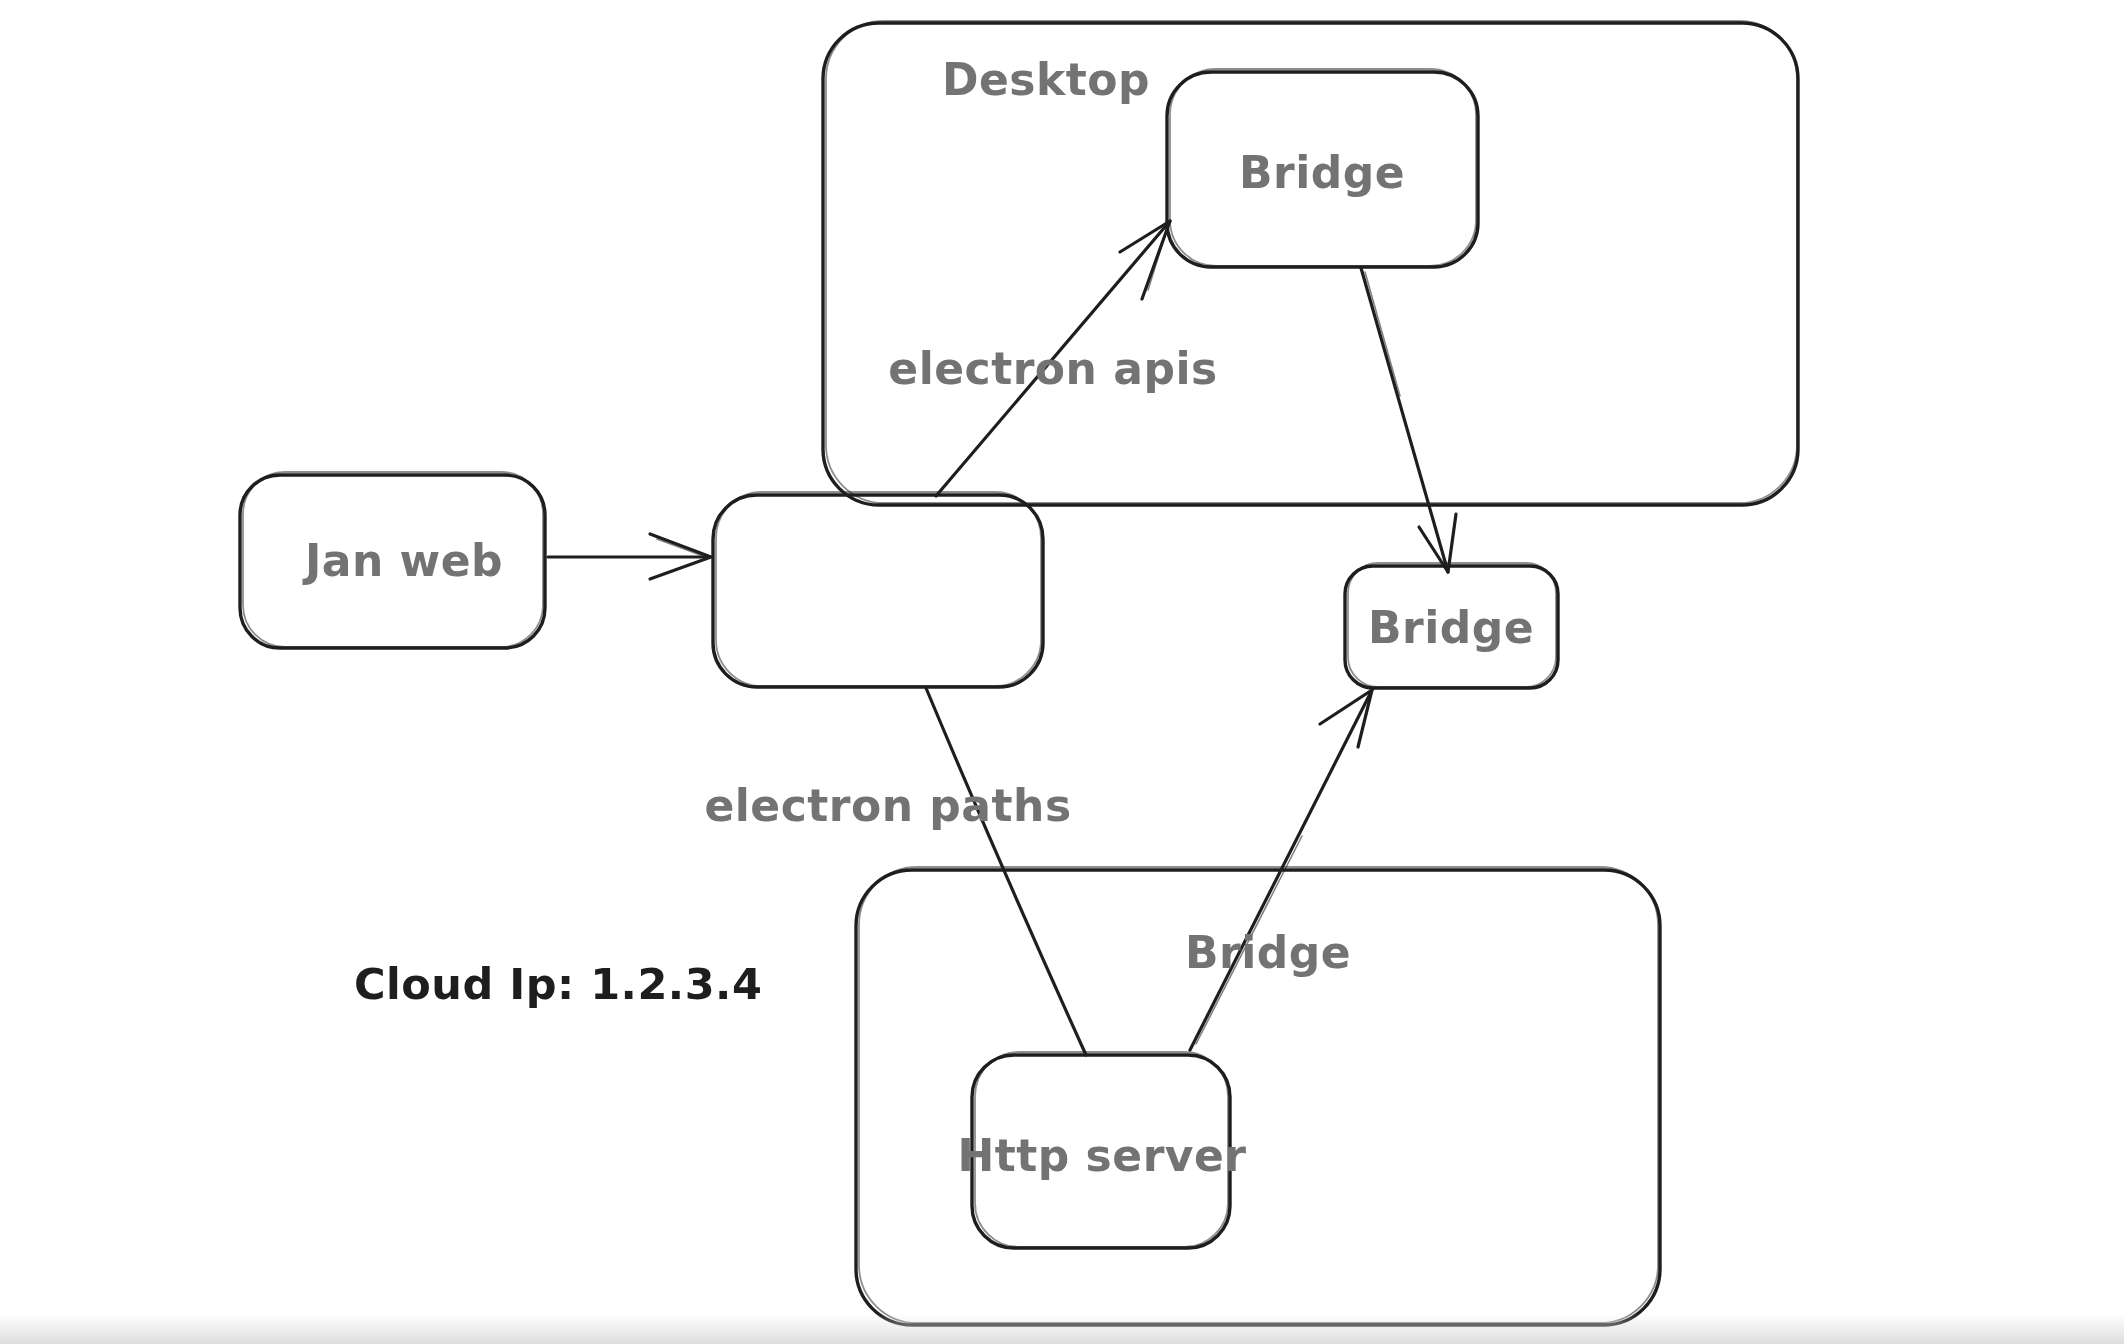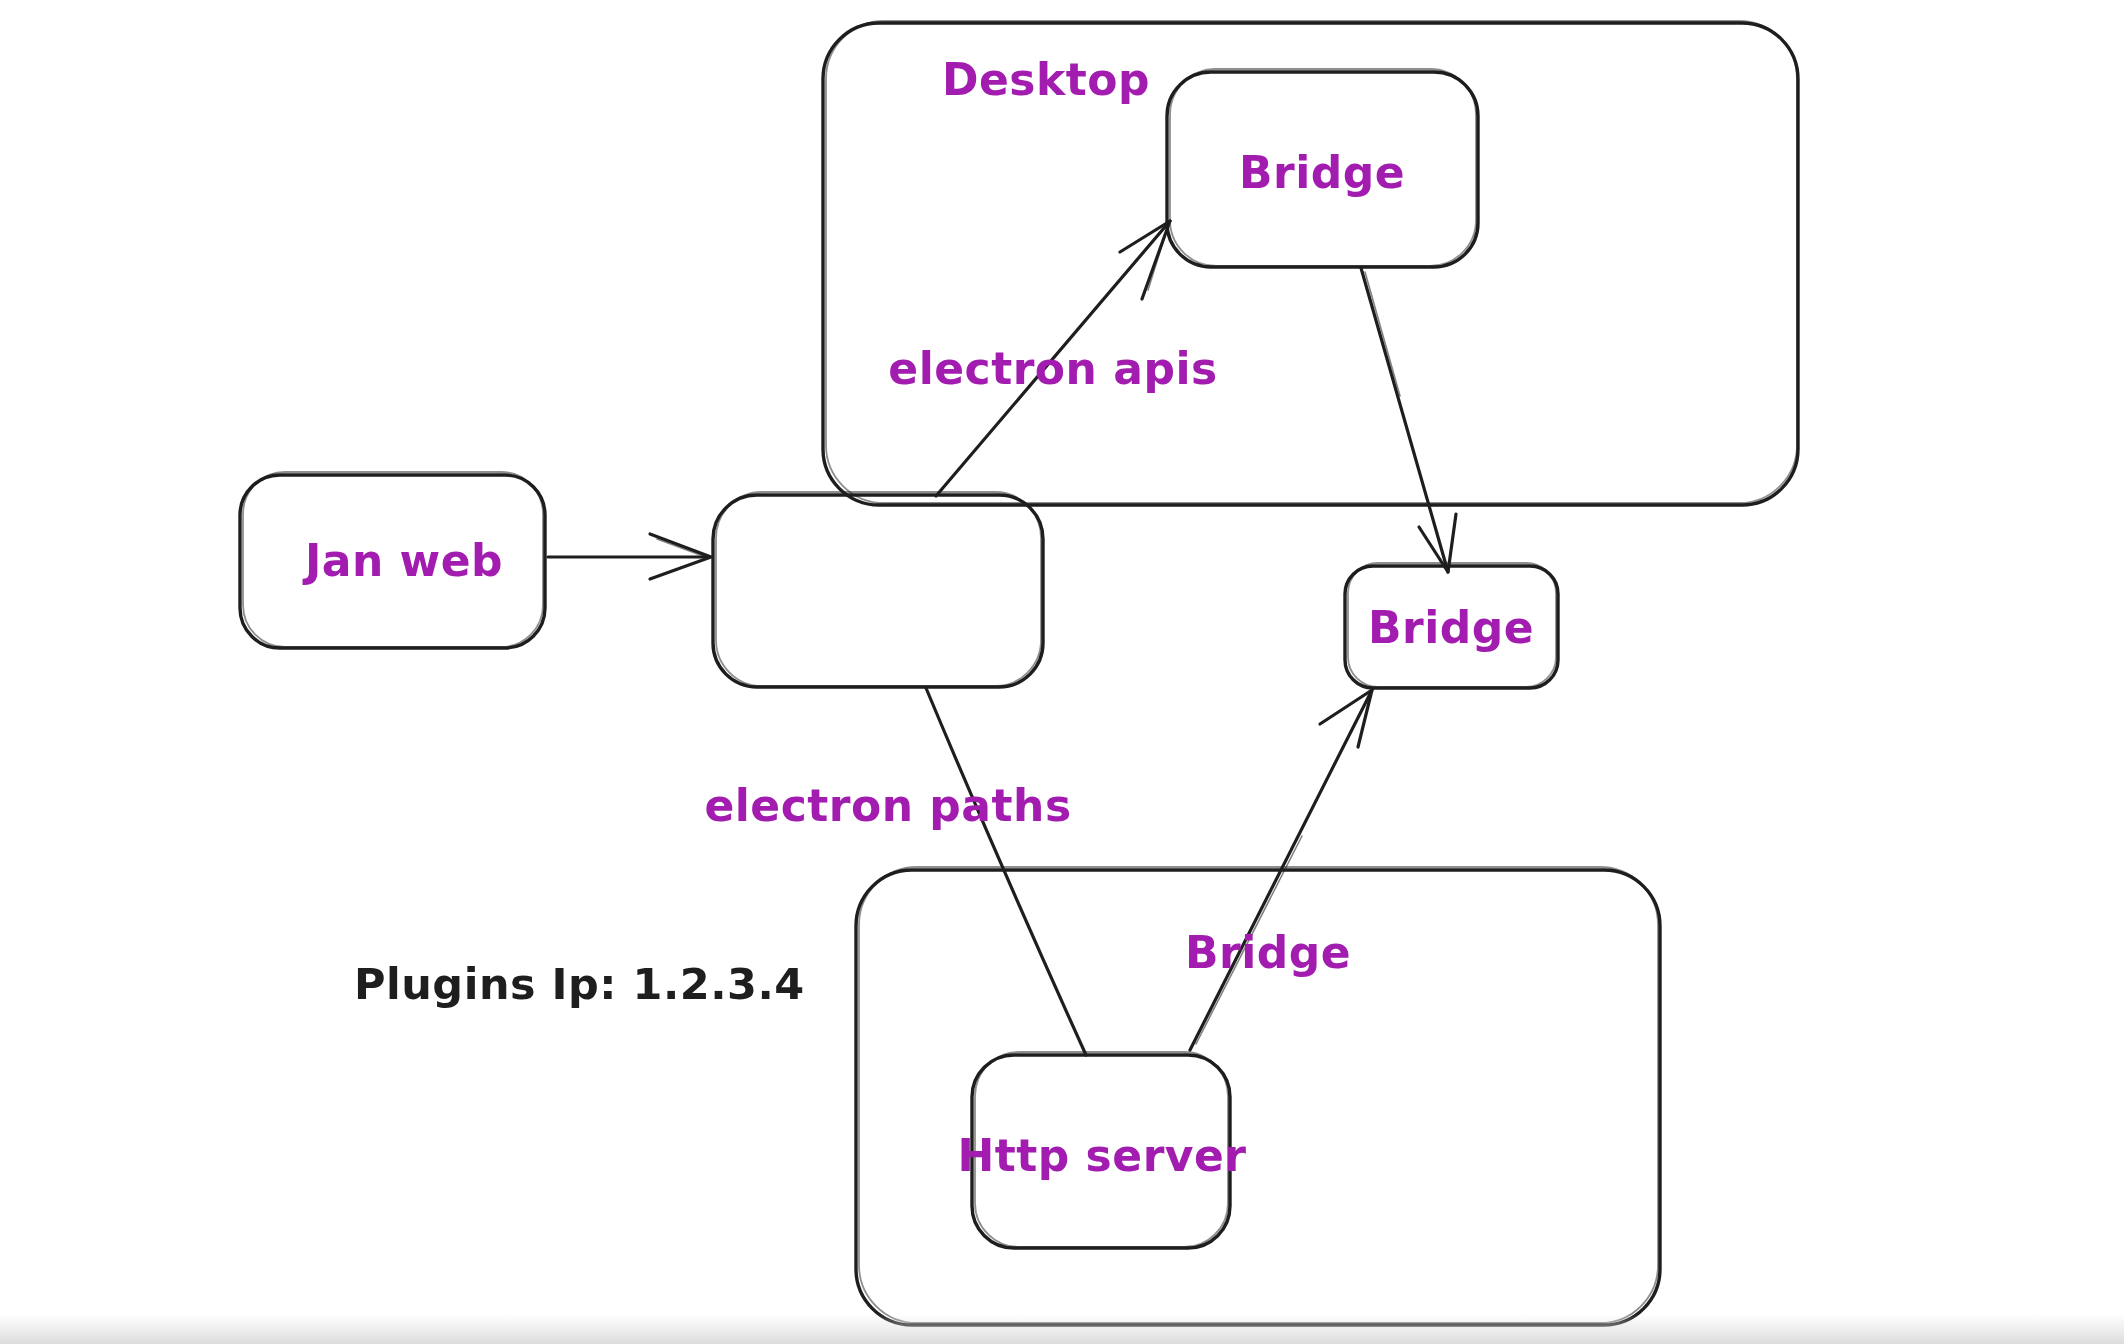--- a/index.html
+++ b/index.html
@@ -16,21 +16,21 @@
   }
   svg.shapes{
     position:absolute;left:0;top:0;width:2124px;height:1344px;
   }
   .shape{fill:none;stroke:#1e1e1e;stroke-width:3.4;stroke-linecap:round;stroke-linejoin:round;}
   .shape.accent{stroke-width:1.8;opacity:.5;}
   .edge{fill:none;stroke:#1e1e1e;stroke-width:3.2;stroke-linecap:round;stroke-linejoin:round;}
   .edge.accent{stroke-width:1.6;opacity:.55;}
   .lbl{
     position:absolute;
-    color:#a21caf;
+    color:#737373;
     font-size:44px;
     font-weight:600;
     letter-spacing:.5px;
     white-space:nowrap;
     transform:translate(-50%,-50%);
     -webkit-font-smoothing:antialiased;
   }
   .annot{
     position:absolute;
     color:#1e1e1e;
@@ -108,17 +108,17 @@
 
   <div class="lbl" style="left:404px;top:560px;">Jan web</div>
   <div class="lbl" style="left:1322px;top:172px;">Bridge</div>
   <div class="lbl" style="left:1451px;top:627px;">Bridge</div>
   <div class="lbl" style="left:1102px;top:1155px;">Http server</div>
 
   <div class="lbl" style="left:1053px;top:356px;margin-top:12px;">electron apis</div>
   <div class="lbl" style="left:888px;top:805px;">electron paths</div>
 
   <div class="annot" style="left:354px;top:952px;">
-    <div>Plugins Ip: 1.2.3.4</div>
+    <div>Cloud Ip: 1.2.3.4</div>
   </div>
 
   <div class="bottom-fade"></div>
 </div>
 
 </body></html>

